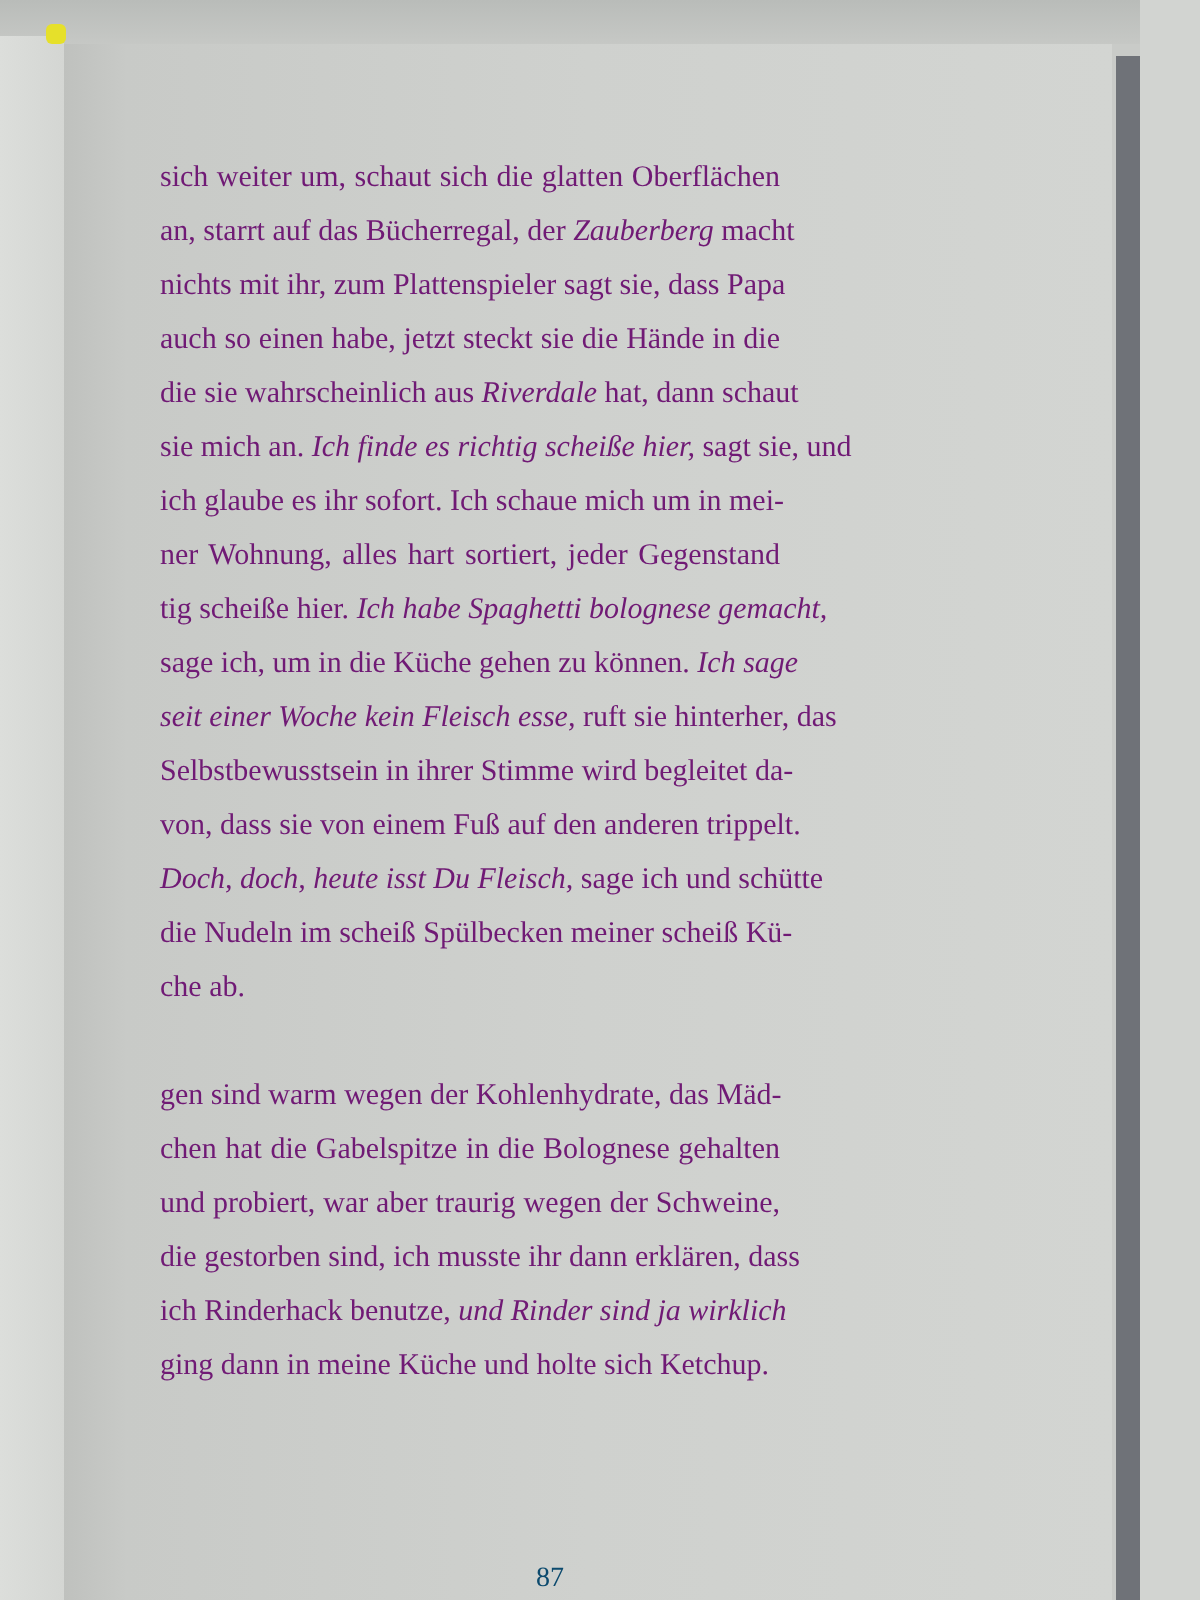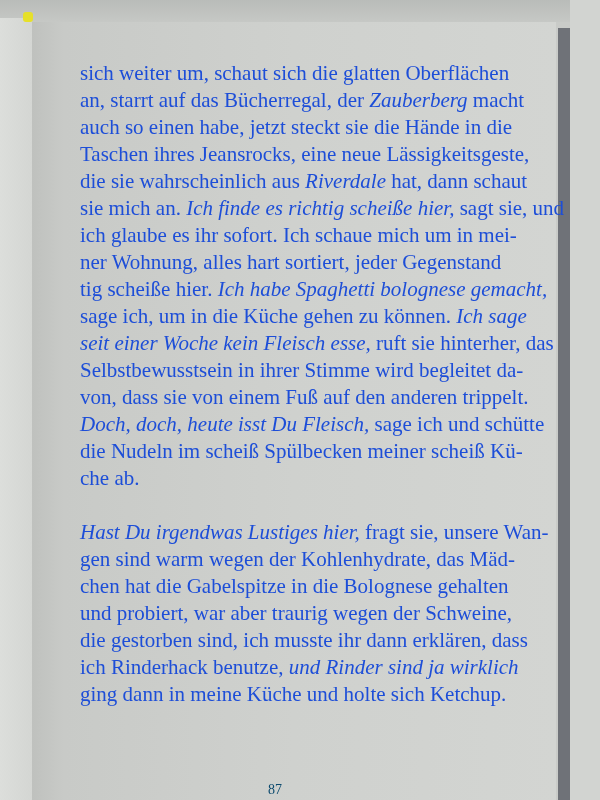--- a/index.html
+++ b/index.html
@@ -26,22 +26,22 @@
   }
   .spine-bar {
     position: absolute; left: 558px; top: 28px; width: 12px; height: 772px;
     background: #6f7278;
   }
   .right-bg {
     position: absolute; left: 570px; top: 0; width: 30px; height: 800px;
     background: #d2d4d1;
   }
   .text-block {
-    position: absolute; left: 80px; top: 60px; width: 310px;
-    color: #1d4ed8; font-size: 21px; line-height: 27px;
+    position: absolute; left: 80px; top: 76px; width: 310px;
+    color: #701a75; font-size: 15px; line-height: 27px;
   }
   .line {
     display: block; white-space: nowrap;
     text-align: justify; text-align-last: justify;
     width: 310px;
   }
   .line.last { text-align-last: left; font-family: Liberation Serif, serif; }
   .para-gap { height: 27px; }
   em { font-style: italic; }
   .page-number {
@@ -56,38 +56,37 @@
 <div class="left-page"></div>
 <div class="sticky-note"></div>
 <div class="page"></div>
 <div class="spine-bar"></div>
 <div class="right-bg"></div>
 
 <div class="text-block" id="text-block">
     <div>
       <span class="line"><span>sich weiter um, schaut sich die glatten Oberflächen</span></span>
       <span class="line"><span>an, starrt auf das Bücherregal, der </span><em>Zauberberg</em><span> macht</span></span>
+      <span class="line"><span>nichts mit ihr, zum Plattenspieler sagt sie, dass Papa</span></span>
       <span class="line"><span>auch so einen habe, jetzt steckt sie die Hände in die</span></span>
-      <span class="line"><span>Taschen ihres Jeansrocks, eine neue Lässigkeitsgeste,</span></span>
       <span class="line"><span>die sie wahrscheinlich aus </span><em>Riverdale</em><span> hat, dann schaut</span></span>
       <span class="line"><span>sie mich an. </span><em>Ich finde es richtig scheiße hier,</em><span> sagt sie, und</span></span>
       <span class="line"><span>ich glaube es ihr sofort. Ich schaue mich um in mei-</span></span>
       <span class="line"><span>ner Wohnung, alles hart sortiert, jeder Gegenstand</span></span>
       <span class="line"><span>tig scheiße hier. </span><em>Ich habe Spaghetti bolognese gemacht,</em></span>
       <span class="line"><span>sage ich, um in die Küche gehen zu können. </span><em>Ich sage</em></span>
       <span class="line"><em>seit einer Woche kein Fleisch esse,</em><span> ruft sie hinterher, das</span></span>
       <span class="line"><span>Selbstbewusstsein in ihrer Stimme wird begleitet da-</span></span>
       <span class="line"><span>von, dass sie von einem Fuß auf den anderen trippelt.</span></span>
       <span class="line"><em>Doch, doch, heute isst Du Fleisch,</em><span> sage ich und schütte</span></span>
       <span class="line"><span>die Nudeln im scheiß Spülbecken meiner scheiß Kü-</span></span>
       <span class="line last"><span>che ab.</span></span>
     </div>
     <div class="para-gap"></div>
     <div>
-      <span class="line"><em>Hast Du irgendwas Lustiges hier,</em><span> fragt sie, unsere Wan-</span></span>
       <span class="line"><span>gen sind warm wegen der Kohlenhydrate, das Mäd-</span></span>
       <span class="line"><span>chen hat die Gabelspitze in die Bolognese gehalten</span></span>
       <span class="line"><span>und probiert, war aber traurig wegen der Schweine,</span></span>
       <span class="line"><span>die gestorben sind, ich musste ihr dann erklären, dass</span></span>
       <span class="line"><span>ich Rinderhack benutze, </span><em>und Rinder sind ja wirklich</em></span>
       <span class="line last"><span>ging dann in meine Küche und holte sich Ketchup.</span></span>
     </div>
   </div>
 
 <div class="page-number">87</div>

